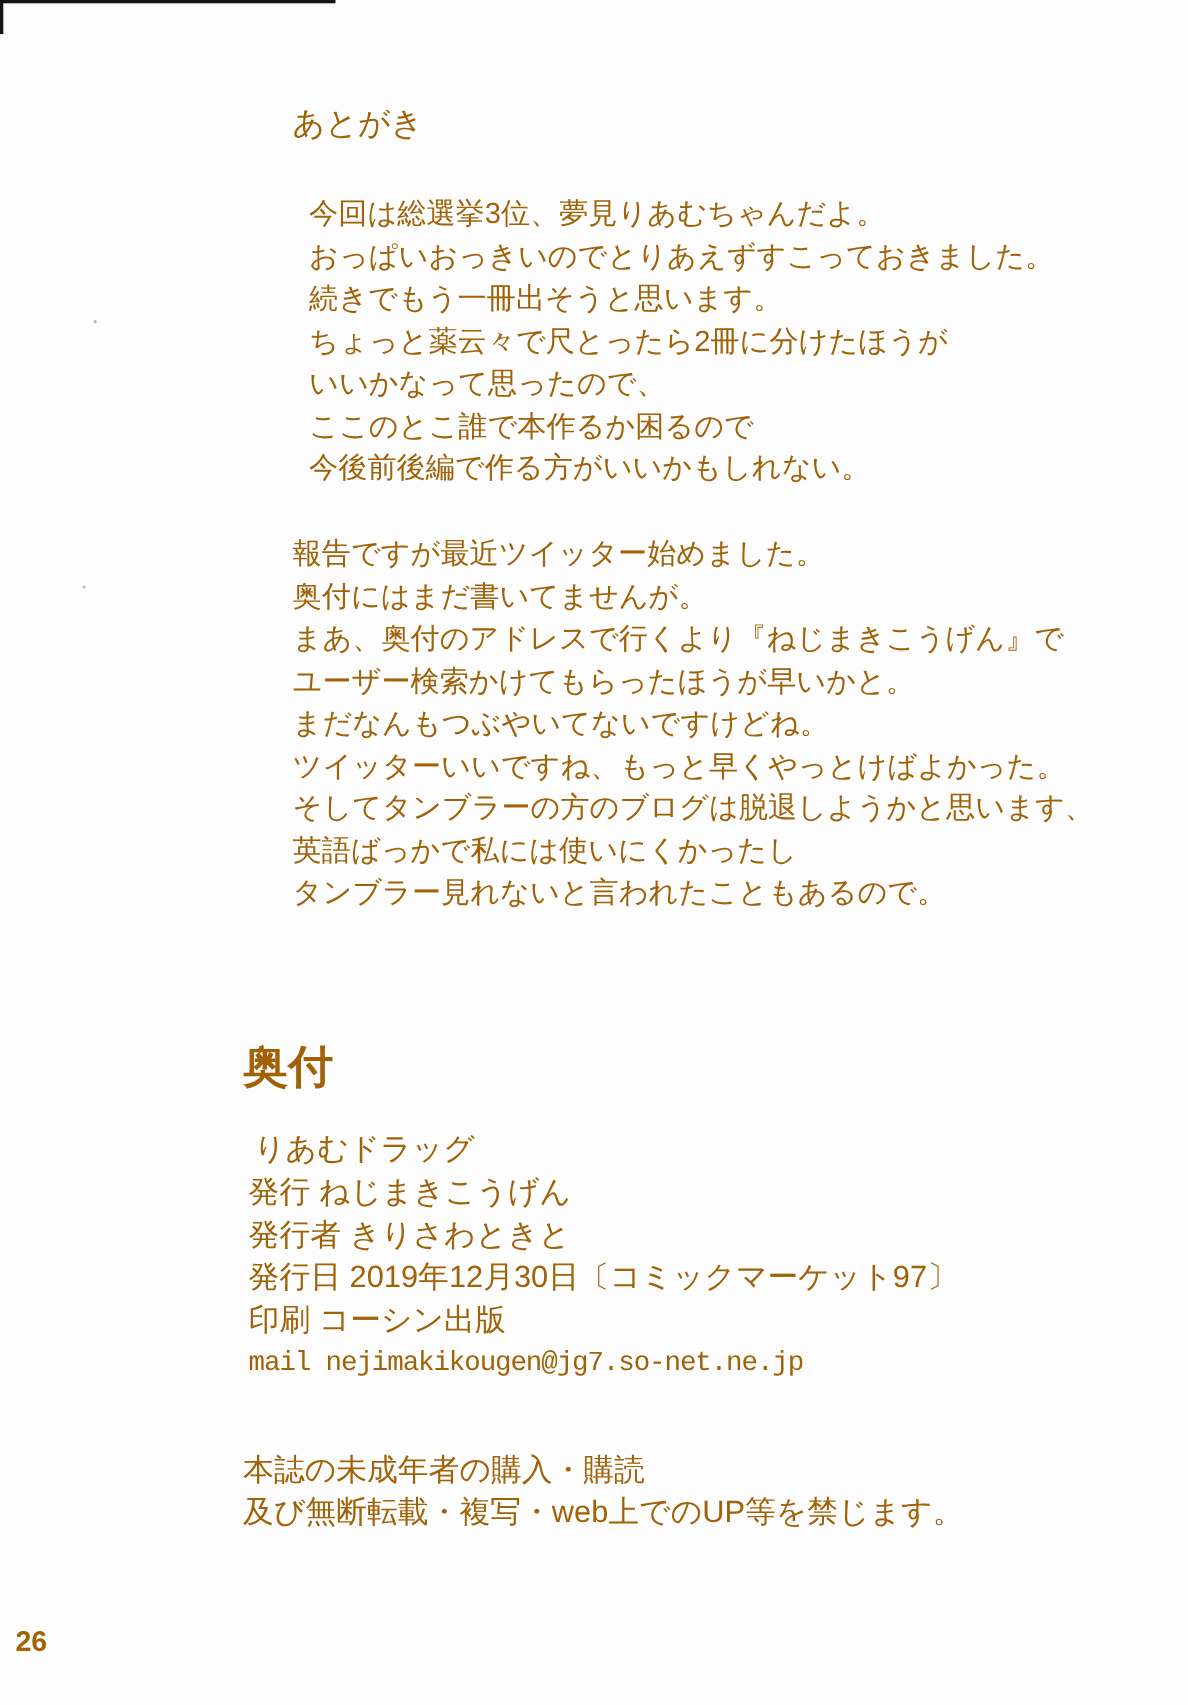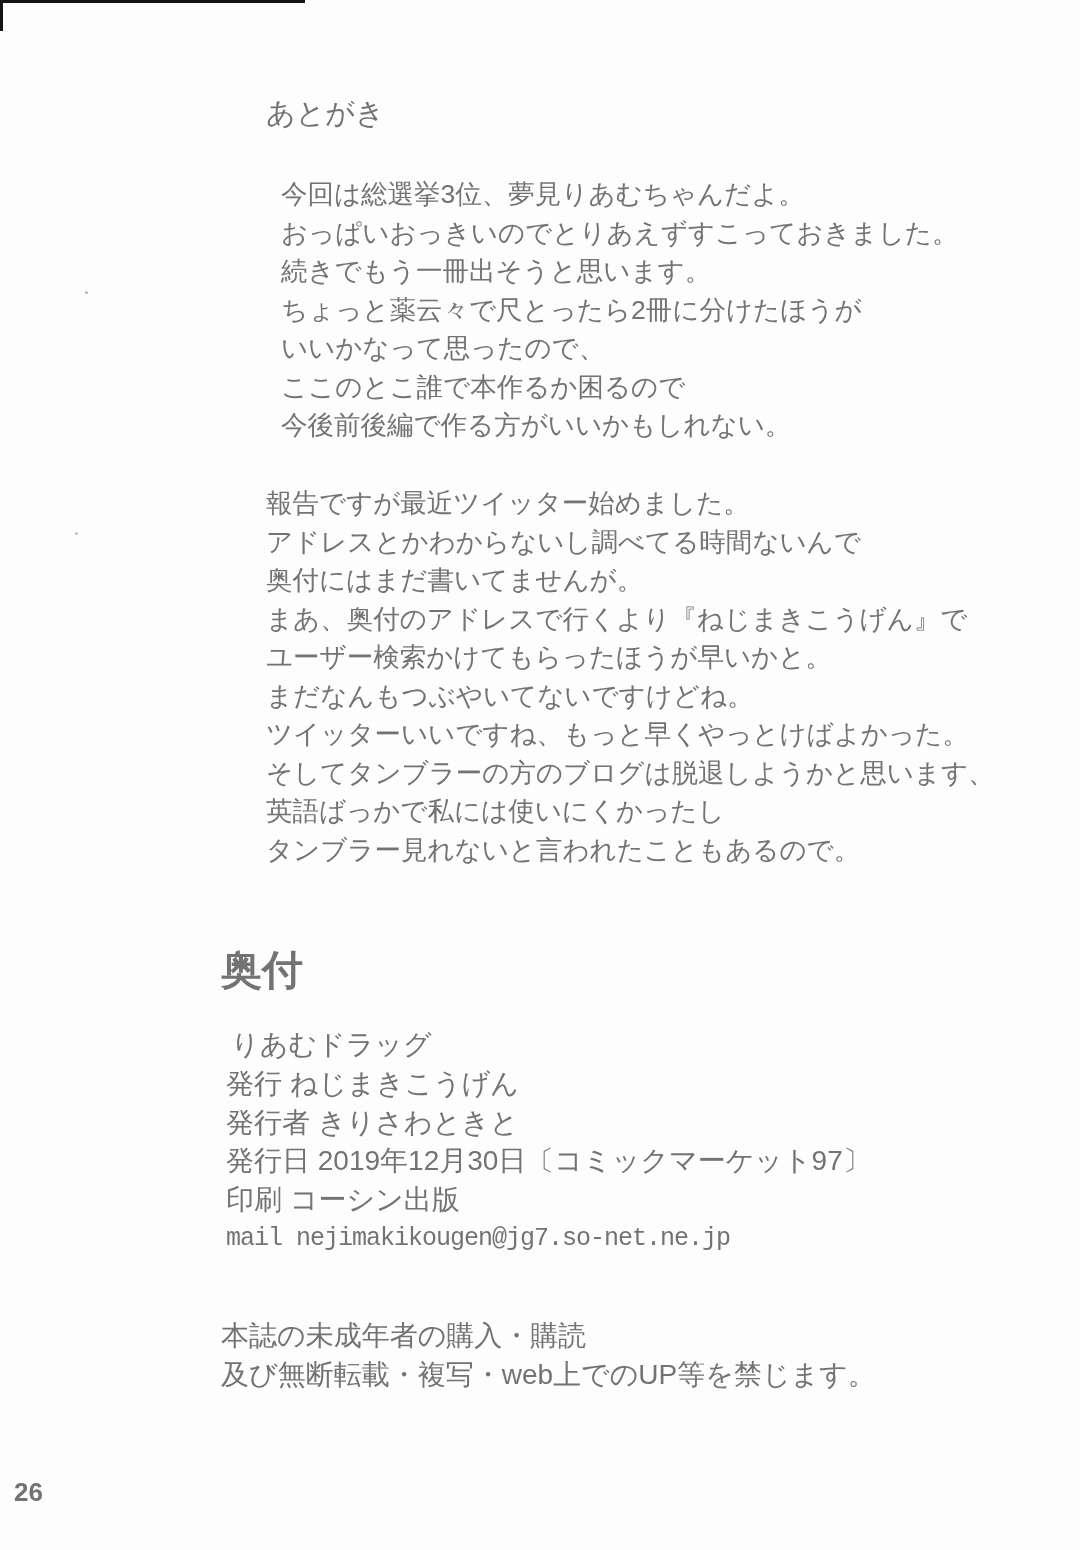--- a/index.html
+++ b/index.html
@@ -6,21 +6,21 @@
     margin: 0;
     padding: 0;
     background: #ffffff;
   }
   .page {
     position: relative;
     width: 1080px;
     height: 1550px;
     background: #fdfdfd;
     overflow: hidden;
-    color: #737373;
+    color: #a16207;
     font-family: "Liberation Sans", "DejaVu Sans", sans-serif;
   }
   .artifact {
     position: absolute;
     background: #141414;
   }
   .artifact-top {
     left: 0; top: 0;
     width: 305px; height: 3px;
   }
@@ -104,21 +104,20 @@
     <div class="line">おっぱいおっきいのでとりあえずすこっておきました。</div>
     <div class="line">続きでもう一冊出そうと思います。</div>
     <div class="line">ちょっと薬云々で尺とったら2冊に分けたほうが</div>
     <div class="line">いいかなって思ったので、</div>
     <div class="line">ここのとこ誰で本作るか困るので</div>
     <div class="line">今後前後編で作る方がいいかもしれない。</div>
   </div>
 
   <div class="block p2">
     <div class="line">報告ですが最近ツイッター始めました。</div>
-    <div class="line">アドレスとかわからないし調べてる時間ないんで</div>
     <div class="line">奥付にはまだ書いてませんが。</div>
     <div class="line">まあ、奥付のアドレスで行くより『ねじまきこうげん』で</div>
     <div class="line">ユーザー検索かけてもらったほうが早いかと。</div>
     <div class="line">まだなんもつぶやいてないですけどね。</div>
     <div class="line">ツイッターいいですね、もっと早くやっとけばよかった。</div>
     <div class="line">そしてタンブラーの方のブログは脱退しようかと思います、</div>
     <div class="line">英語ばっかで私には使いにくかったし</div>
     <div class="line">タンブラー見れないと言われたこともあるので。</div>
   </div>
 

